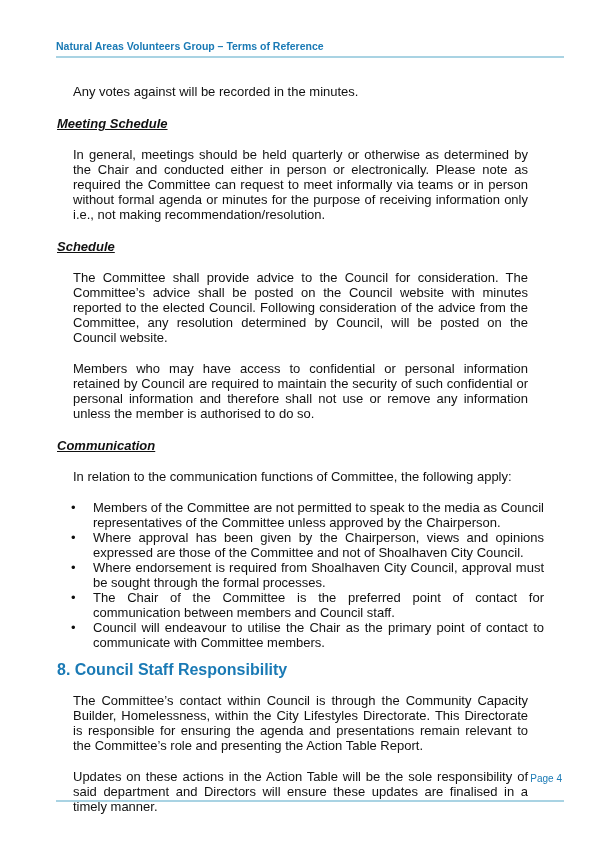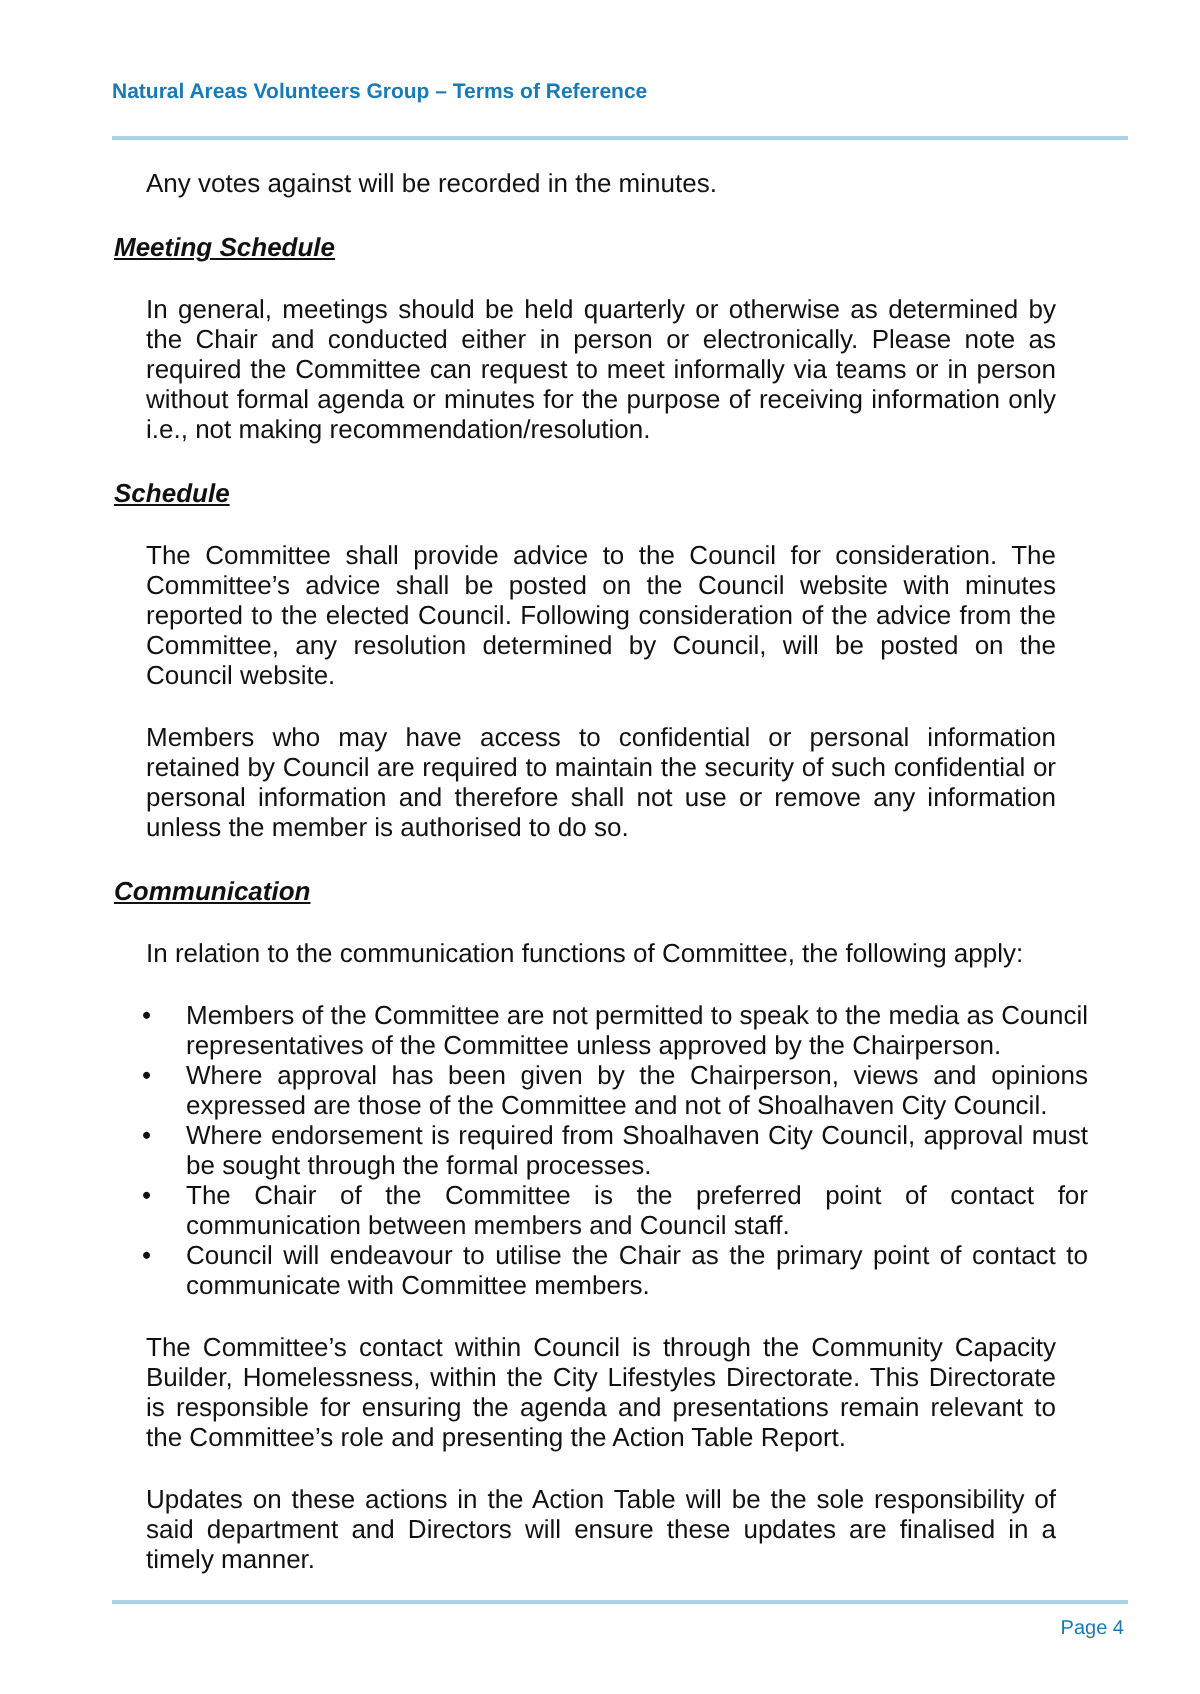--- a/index.html
+++ b/index.html
@@ -1,31 +1,31 @@
 <!DOCTYPE html>
 <html><head>
 <meta charset="utf-8">
 <style>
   html, body { margin:0; padding:0; background:#ffffff; }
   body { width:600px; height:847px; position:relative; overflow:hidden;
          font-family:"Liberation Sans", sans-serif; color:#111; }
   .page { position:absolute; left:0; top:0; width:600px; height:847px; }
   .header { position:absolute; left:56px; top:36px; width:508px;
-            border-bottom:2px solid #a9d3e3; padding-bottom:14px; }
+            border-bottom:2px solid #a9d3e3; padding-bottom:2px; }
   .header-title { font-size:10.5px; font-weight:bold; color:#1a7ab5; }
   .content { position:absolute; left:57px; top:68px; width:487px; font-size:13px; line-height:15px; }
   p { margin:16px; text-align:justify; }
   .sub { font-weight:bold; font-style:italic; margin:17px 0 4px 0;text-decoration:underline; }
   .h2 { font-size:16px; font-weight:bold; color:#1a7ab5; margin:12px 0 6px 0; }
   ul { margin:10px 0 0 0; padding:0; list-style:none; }
   li { position:relative; padding-left:36px; text-align:justify; }
   li .bullet { position:absolute; left:14px; top:0; }
   .gap { margin-top:15px; }
   .footer-line { position:absolute; left:56px; top:800px; width:508px; border-top:2px solid #a9d3e3; }
-  .page-num { position:absolute; right:38px; top:809px; font-size:10px; color:#1a7ab5; }
+  .page-num { position:absolute; right:38px; top:773px; font-size:10px; color:#1a7ab5; }
 </style>
 </head>
 <body>
 
 <div class="page">
   <div class="header">
     <span class="header-title">Natural Areas Volunteers Group – Terms of Reference</span>
   </div>
 
   <div class="content">
@@ -43,20 +43,21 @@
     <p>In relation to the communication functions of Committee, the following apply:</p>
 
     <ul>
       <li><span class="bullet">•</span><span>Members of the Committee are not permitted to speak to the media as Council representatives of the Committee unless approved by the Chairperson.</span></li>
       <li><span class="bullet">•</span><span>Where approval has been given by the Chairperson, views and opinions expressed are those of the Committee and not of Shoalhaven City Council.</span></li>
       <li><span class="bullet">•</span><span>Where endorsement is required from Shoalhaven City Council, approval must be sought through the formal processes.</span></li>
       <li><span class="bullet">•</span><span>The Chair of the Committee is the preferred point of contact for communication between members and Council staff.</span></li>
       <li><span class="bullet">•</span><span>Council will endeavour to utilise the Chair as the primary point of contact to communicate with Committee members.</span></li>
     </ul>
 
+    <div class="h2">8.  Council Staff Responsibility</div>
     <p>The Committee’s contact within Council is through the Community Capacity Builder, Homelessness, within the City Lifestyles Directorate. This Directorate is responsible for ensuring the agenda and presentations remain relevant to the Committee’s role and presenting the Action Table Report.</p>
     <p class="gap">Updates on these actions in the Action Table will be the sole responsibility of said department and Directors will ensure these updates are finalised in a timely manner.</p>
 
   </div>
 
   <div class="footer-line"></div>
   <div class="page-num">Page 4</div>
 </div>
 
 </body></html>

